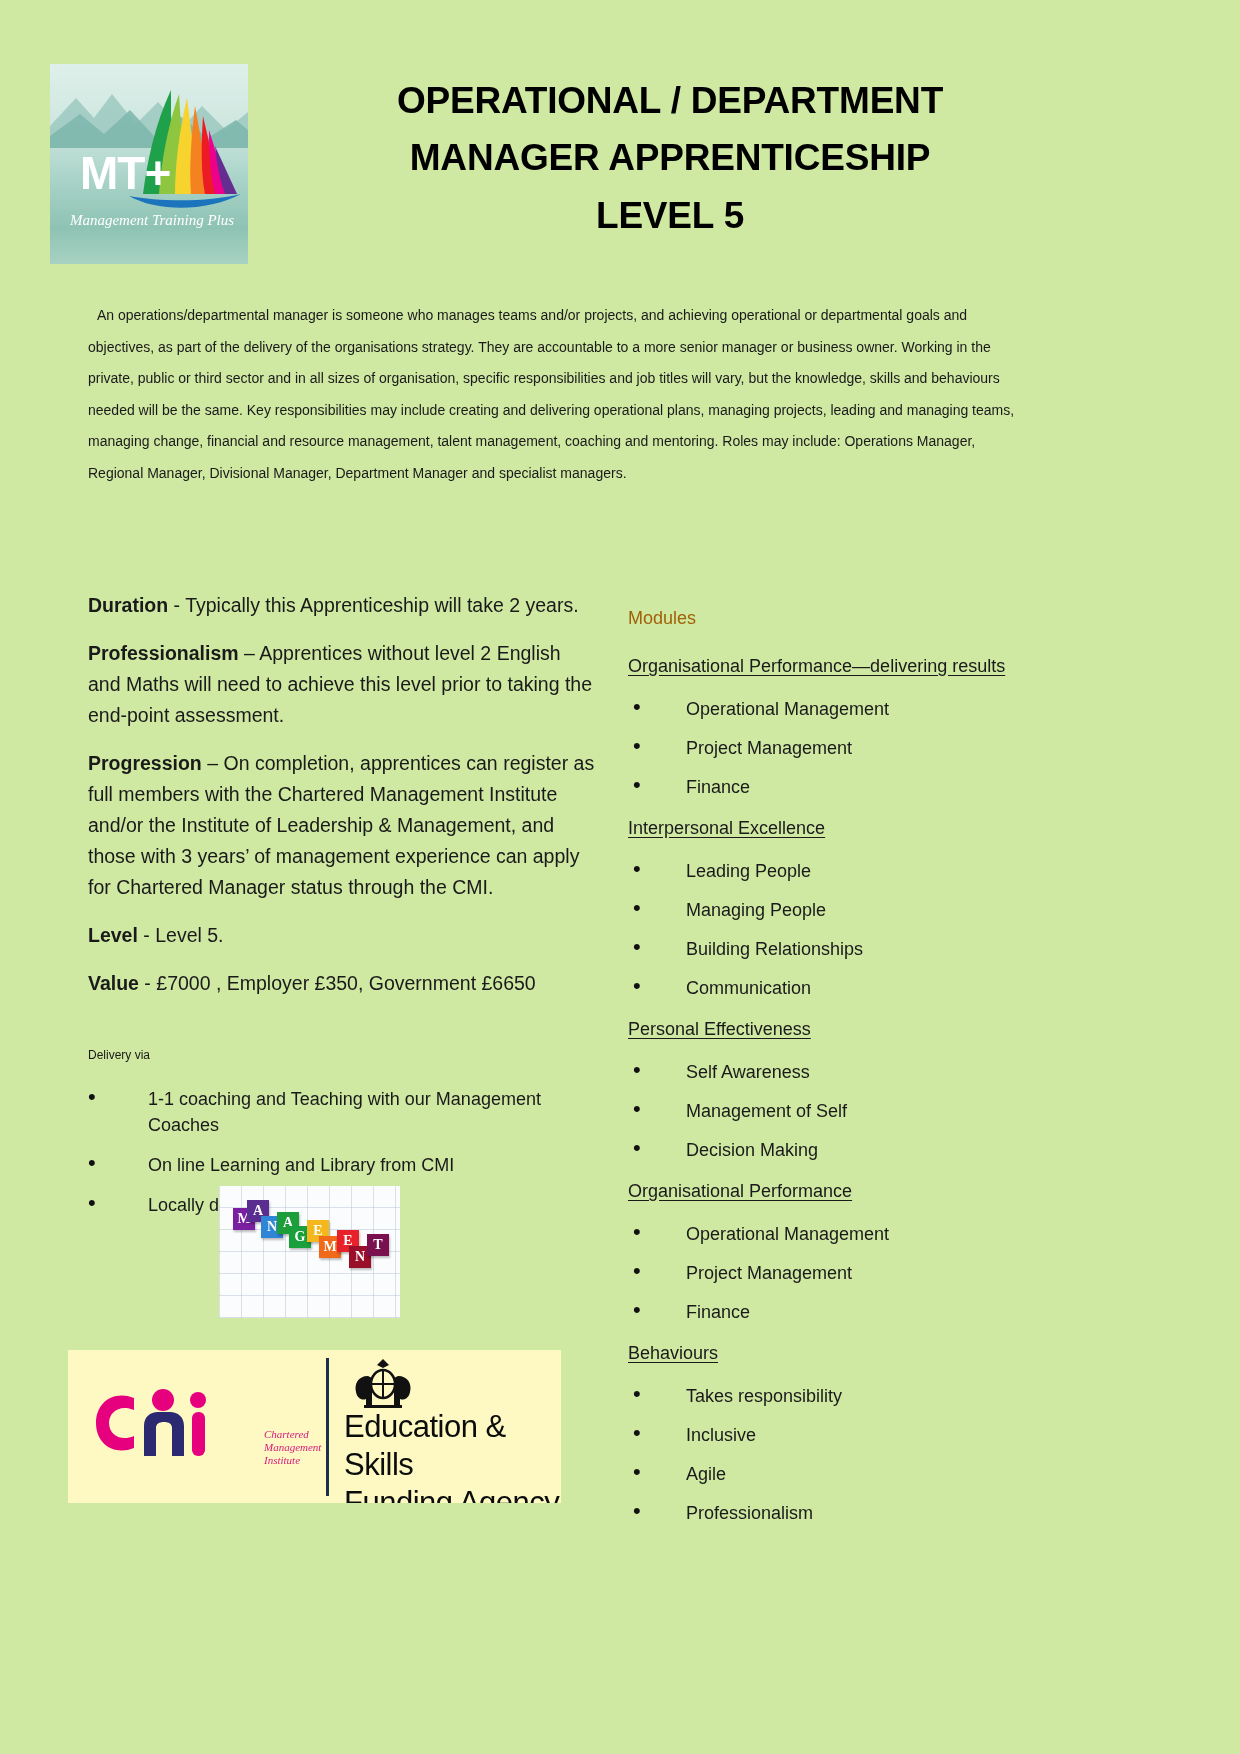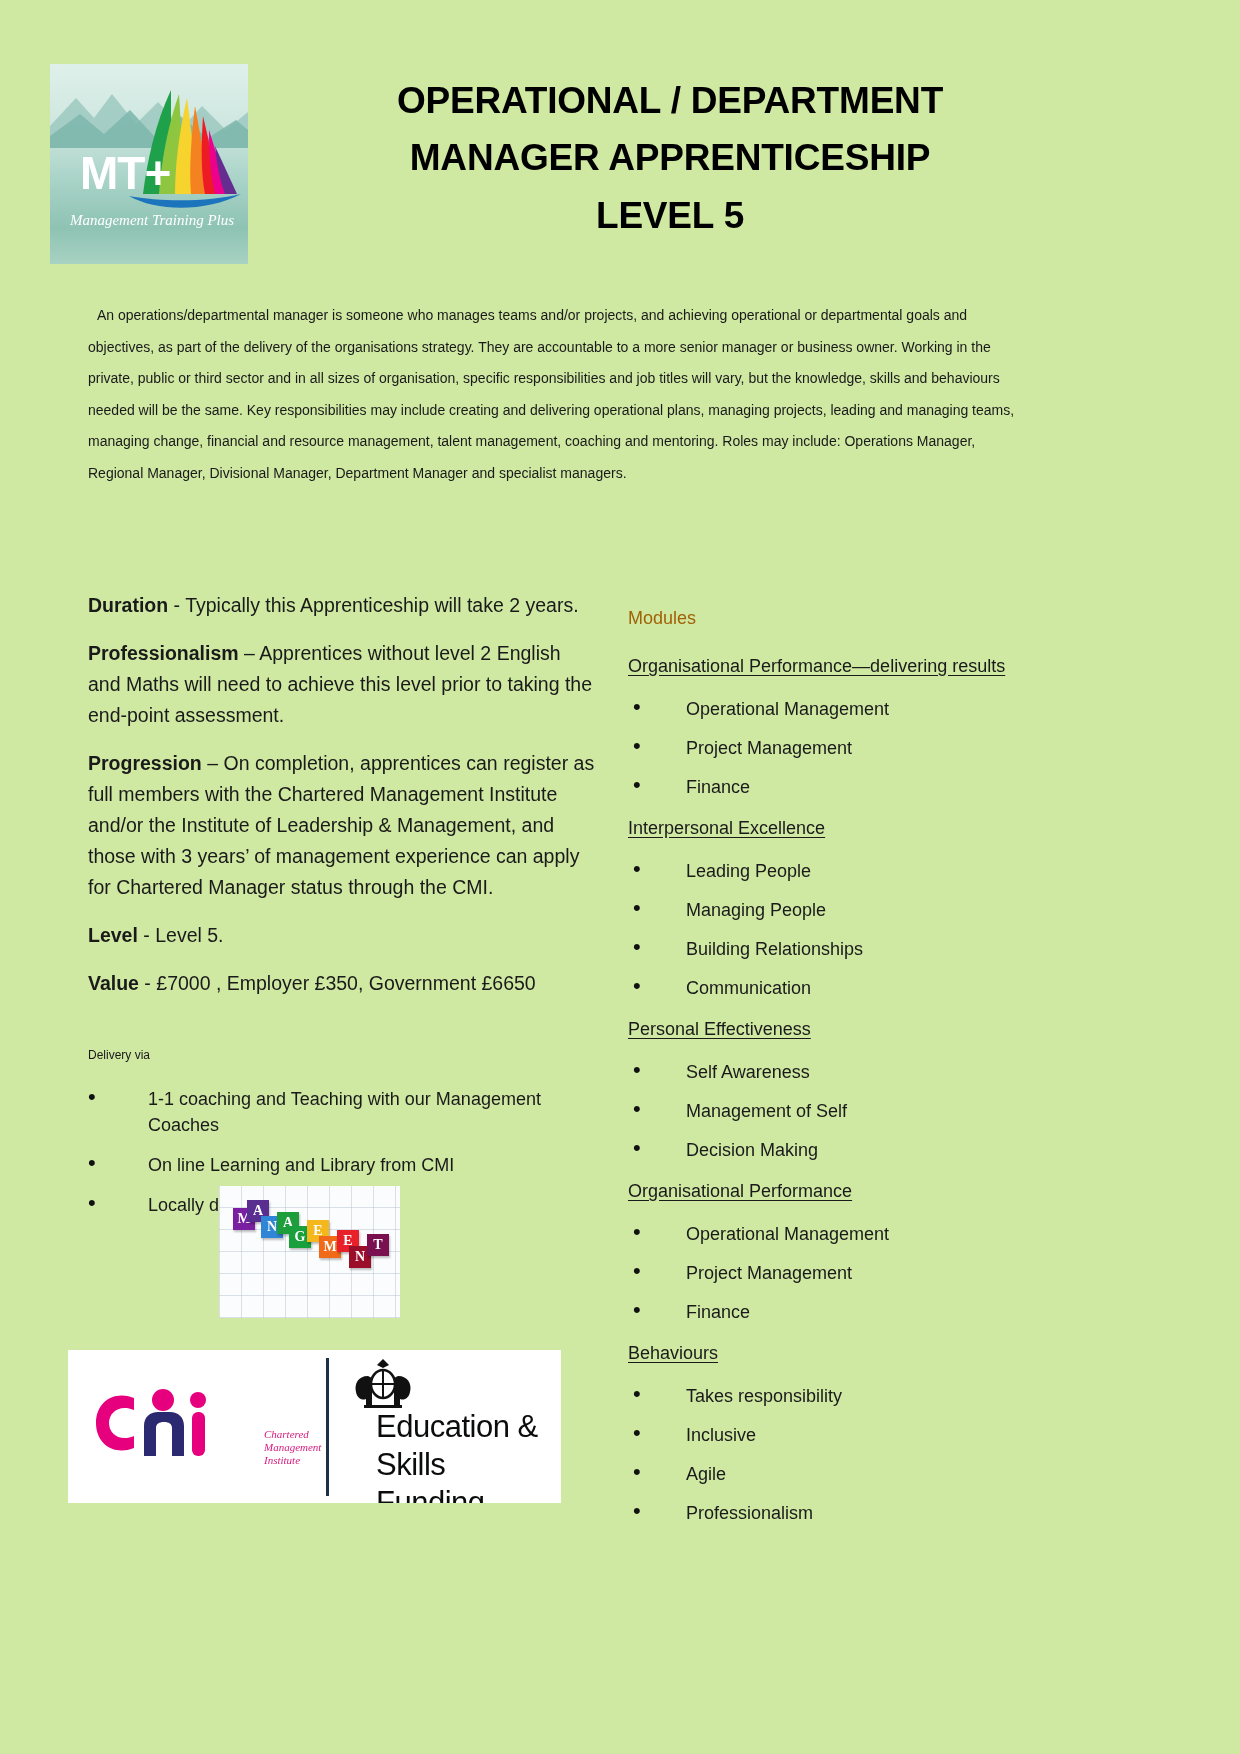--- a/index.html
+++ b/index.html
@@ -224,21 +224,21 @@
     box-shadow: 1px 2px 2px rgba(0,0,0,.25);
   }
 
   
   .cmi-box {
     position: absolute;
     left: 68px;
     top: 1350px;
     width: 493px;
     height: 153px;
-    background: #ffffff;
+    background: #fef9c3;
     overflow: hidden;
   }
   .cmi-mark {
     position: absolute;
     left: 22px;
     top: 34px;
     width: 170px;
     height: 78px;
   }
   .cmi-sub {
@@ -269,21 +269,20 @@
   .esfa-text {
     position: absolute;
     left: 276px;
     top: 58px;
     font-size: 31px;
     line-height: 38px;
     font-weight: 400;
     color: #0b0c0c;
     font-family: "Liberation Sans", sans-serif;
     letter-spacing: -0.5px;
-    margin-left: 32px;
   }
 </style>
 </head>
 <body>
 
 <div class="page">
 
   <div class="header">
 
     <div class="logo-box">

